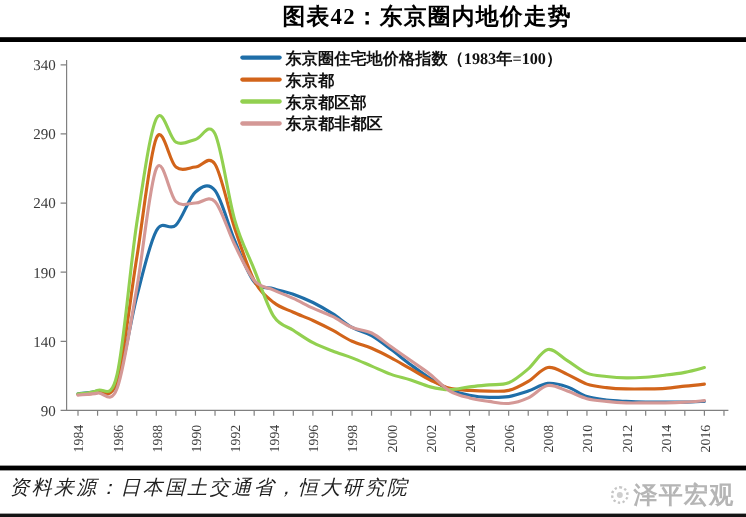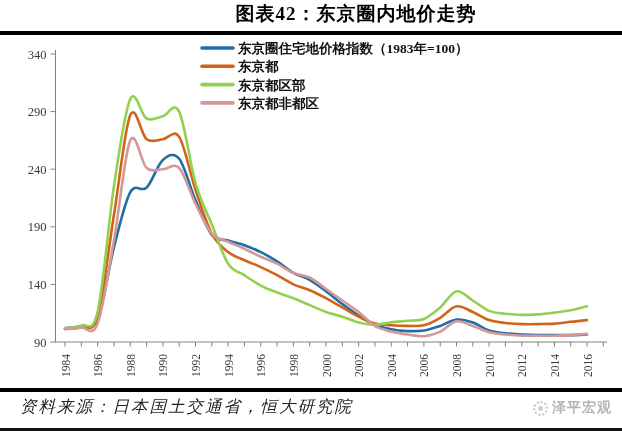--- a/index.html
+++ b/index.html
@@ -12,28 +12,28 @@
     font-size:19px; font-weight:700; color:#000; letter-spacing:1px;padding-left:45px;
   }
   .rule-top{ position:absolute; top:31px; left:0; width:622px; height:4px; background:#000; }
   .rule-bottom{ position:absolute; top:388px; left:0; width:622px; height:4px; background:#000; }
   .rule-edge{ position:absolute; bottom:0; left:0; width:622px; height:3px; background:#141414; }
   #chart-svg{ position:absolute; top:36px; left:0; }
   .ylabel{ font-family:"Liberation Serif","DejaVu Serif",serif; font-size:12.5px; fill:#3a3a3a; }
   .xlabel{ font-family:"Liberation Serif","DejaVu Serif",serif; font-size:11.5px; fill:#3a3a3a; }
   .legend-label{ font-family:"Liberation Serif","DejaVu Serif",serif; font-size:13.5px; font-weight:700; fill:#111; }
   .source-line{
-    position:absolute; top:396px; left:20px;
+    position:absolute; top:396px; left:8px;
     font-style:italic; font-size:16.5px; color:#1f1f1f; letter-spacing:2px;
   }
   .logo{
     position:absolute; top:399px; right:10px; display:flex; align-items:center; gap:4px;
     color:#b5b5b5;
   }
-  .logo-text{ font-size:14px; font-weight:700; letter-spacing:1px;
+  .logo-text{ font-size:20px; font-weight:700; letter-spacing:1px;
     font-family:Liberation Serif, serif; }
   .logo-mark{
     width:15px; height:15px; border-radius:50%;
     border:2px dotted #c6c6c6; box-sizing:border-box; position:relative;
   }
   .logo-mark::after{
     content:""; position:absolute; left:3px; top:3px; width:5px; height:5px;
     border-radius:50%; background:#cfcfcf;
   }
 </style>

